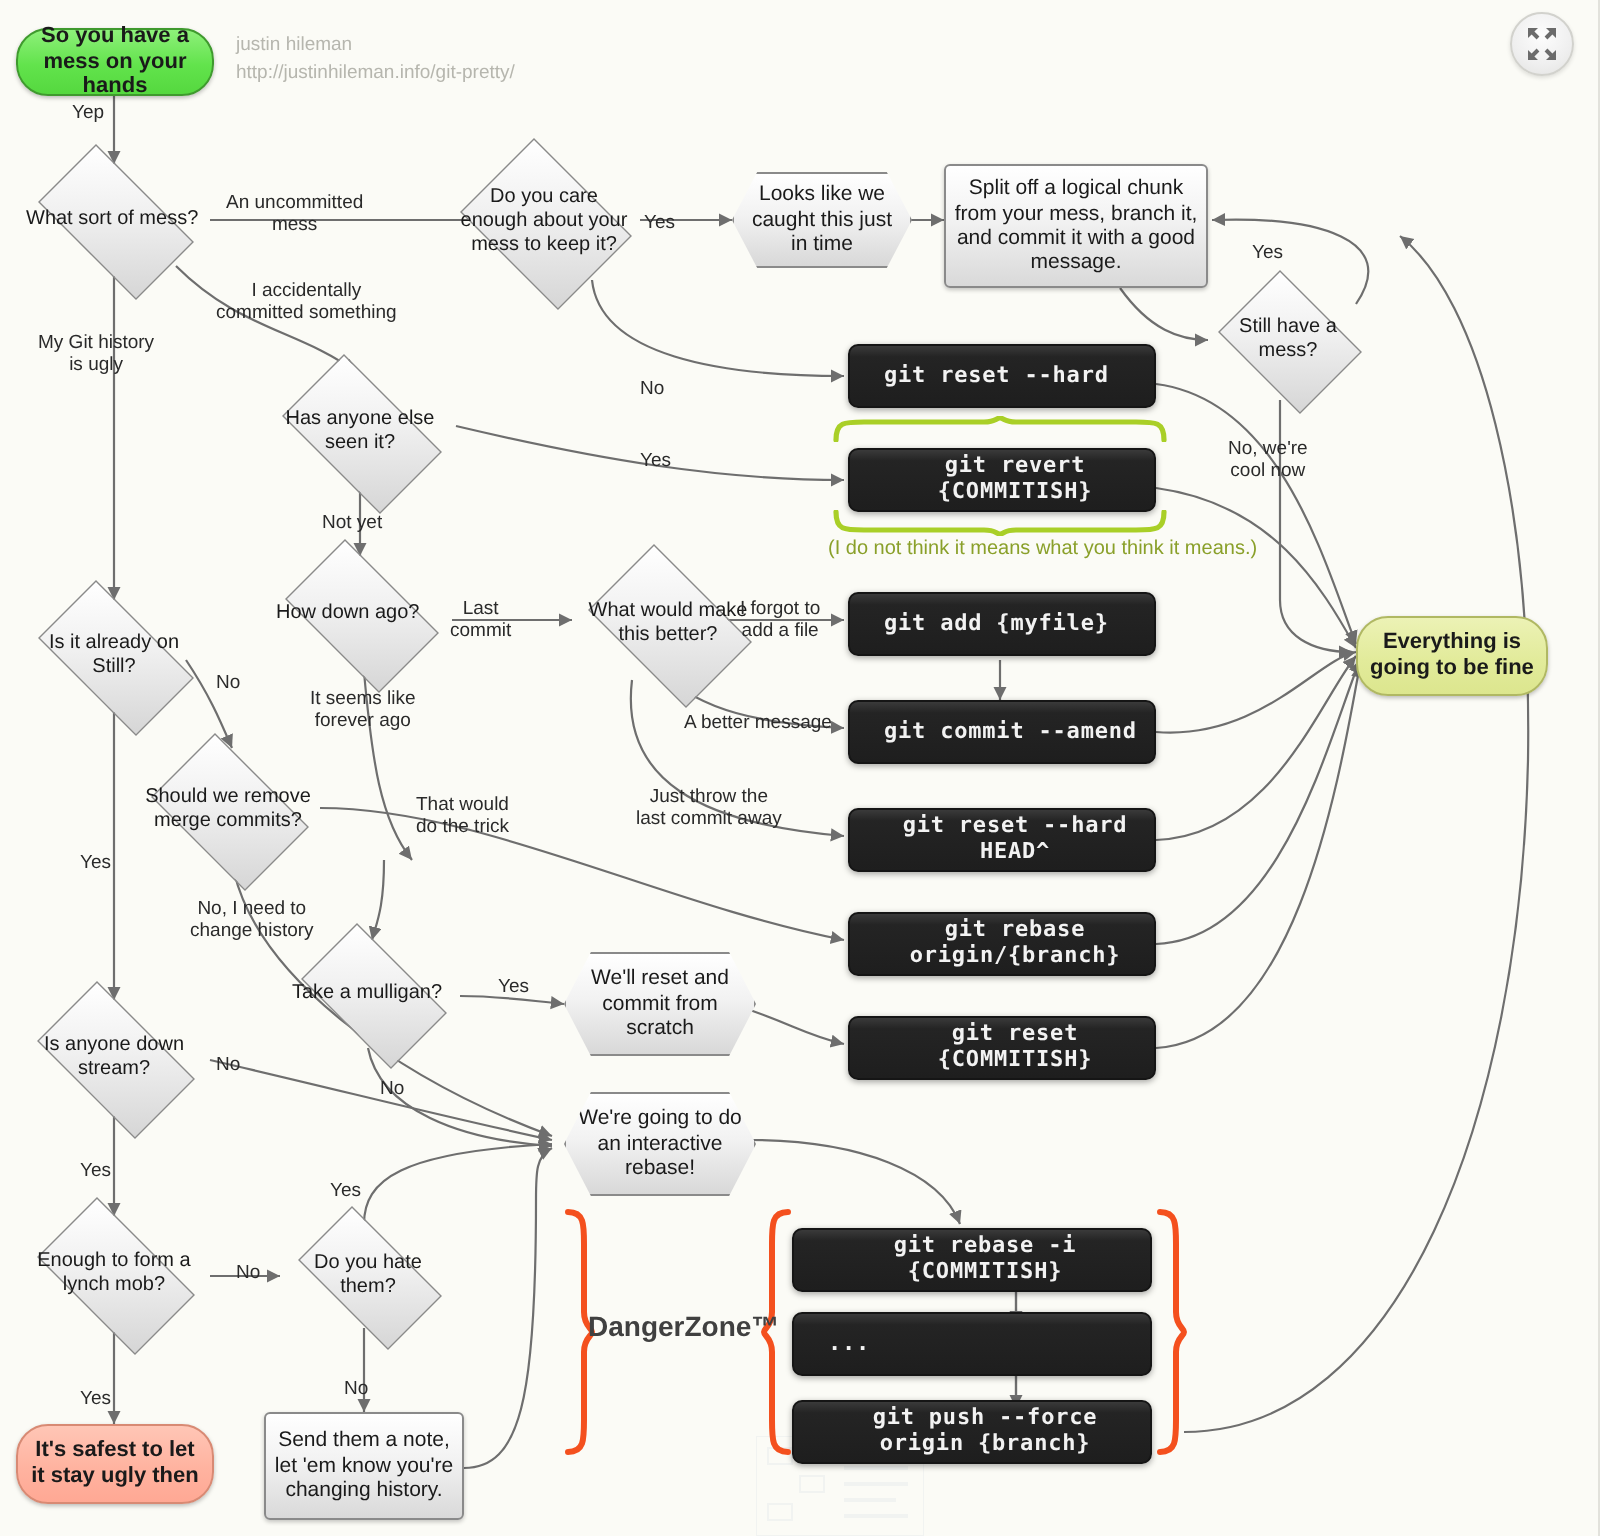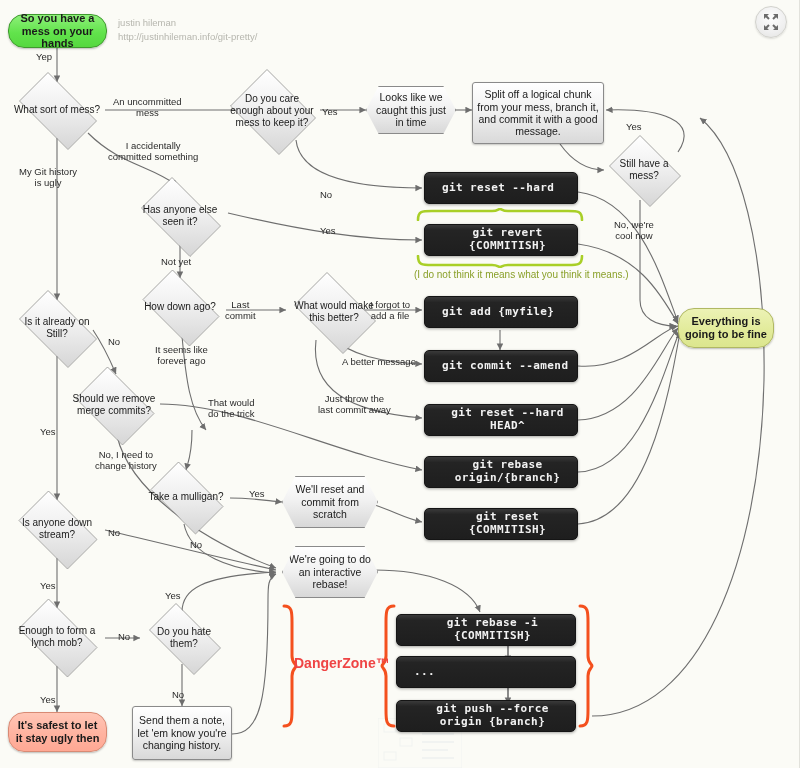--- a/index.html
+++ b/index.html
@@ -16,21 +16,21 @@
     background:#fbfbf6;
     border-right:1px solid #e2e2dc;
     box-sizing:border-box;
     overflow:hidden;
   }
   #edges{position:absolute;left:0;top:0;width:800px;height:768px;pointer-events:none;}
 
   
   .node{
     position:absolute;
-    display:flex;align-items:center;justify-content:center;
+    display:flex;align-items:center;
     text-align:center;
     box-sizing:border-box;
     color:#1a1a1a;
     z-index:3;
   }
   .node .lbl{display:block;line-height:1.18;padding:0 4px;}
 
   
   .pill{
     border-radius:16px;
@@ -98,21 +98,21 @@
     font-size:9.5px;color:#b6b6ae;line-height:1.45;
     z-index:4;
   }
   .note-green{
     position:absolute;
     font-size:10px;color:#8aa02a;
     text-align:left;z-index:4;white-space:nowrap;
   }
   .danger-label{
     position:absolute;left:294px;top:655px;
-    font-size:14px;font-weight:bold;color:#ef4444;
+    font-size:14px;font-weight:bold;color:#404040;
     z-index:5;white-space:nowrap;
   }
   .brace{position:absolute;z-index:4;}
   .brace svg{display:block;}
 
   
   .fsbtn{
     position:absolute;right:12px;top:6px;width:30px;height:30px;
     border-radius:50%;
     background:radial-gradient(circle at 50% 35%,#fdfdfd 0%,#efefef 60%,#e2e2e0 100%);

